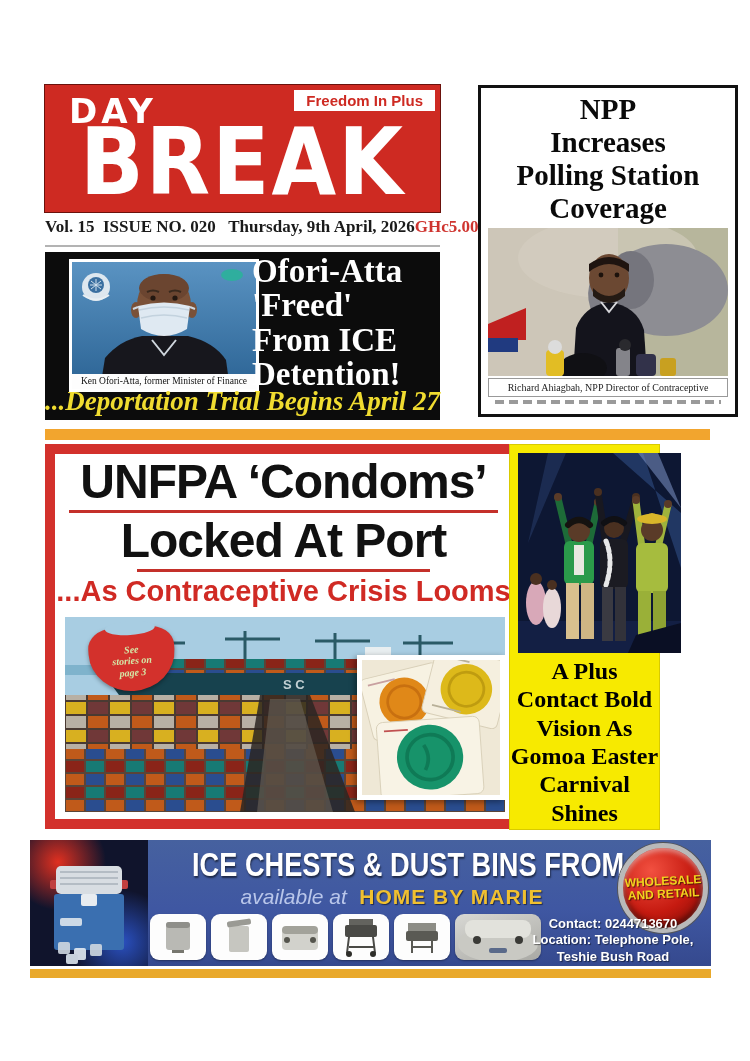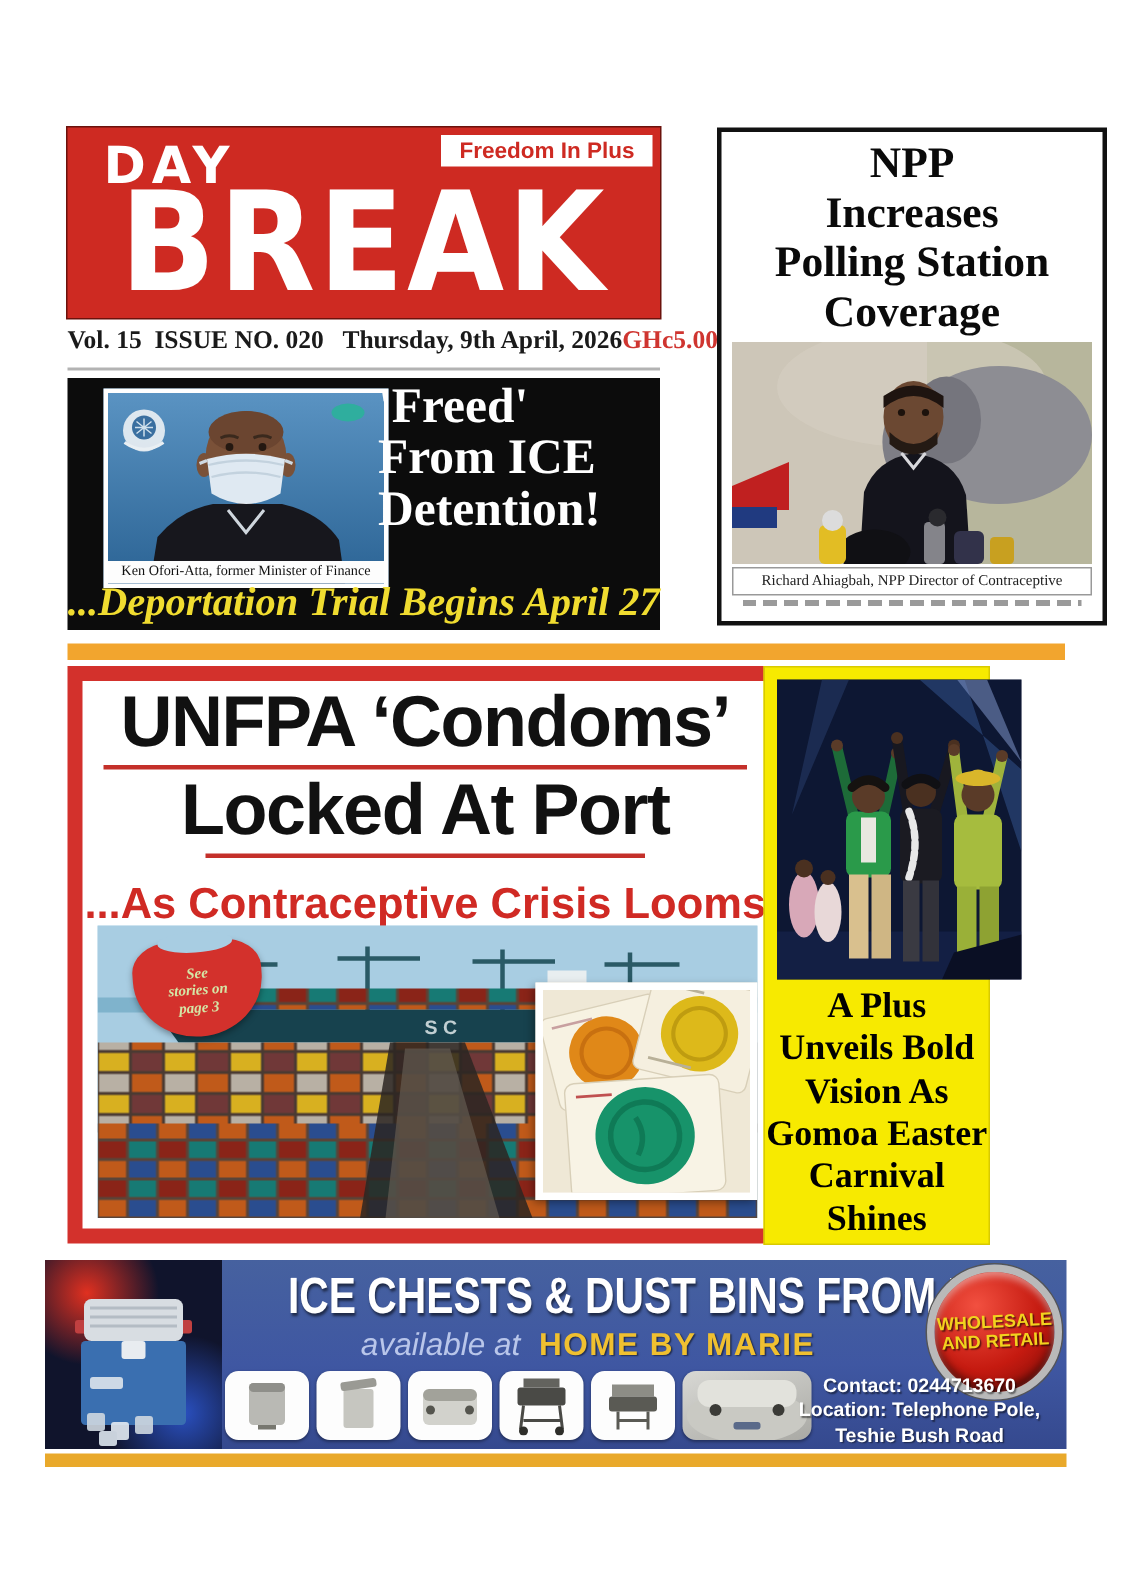--- a/index.html
+++ b/index.html
@@ -106,21 +106,21 @@
     text-align:center; color:#111;
     font-family:"Liberation Sans", sans-serif; font-weight:900;
     font-size:48px; line-height:1.02; letter-spacing:-1px; margin-top:4px;
   }
   .redline { height:3px; background:#c4302a; margin:3px auto 2px; }
   .redline.l1 { width:94%; }
   .redline.l2 { width:64%; }
   .unfpa-sub {
     text-align:center; color:#d02a24;
     font-family:"Liberation Sans", sans-serif; font-weight:800;
-    font-size:29px; margin-top:15px;
+    font-size:29px; margin-top:3px;
   }
   .port-photo {
     position:absolute; left:10px; top:163px; width:440px; height:195px;
     background:#a8cde2; overflow:hidden;
   }
   .port-photo > svg { display:block; width:100%; height:100%; }
   .see-badge {
     position:absolute; left:24px; top:10px; width:86px; height:64px;
     background:#d3312c;
     border-radius:26px 26px 44px 44px / 20px 20px 40px 40px;
@@ -253,20 +253,21 @@
         <circle cx="81" cy="36" r="2.6" fill="#241811"></circle>
         <circle cx="103" cy="36" r="2.6" fill="#241811"></circle>
         <path d="M75 30 q6 -3 12 0 M97 30 q6 -3 12 0" stroke="#3a291d" stroke-width="2" fill="none"></path>
         <path d="M66 44 Q92 37 118 44 L115 67 Q92 81 69 67 Z" fill="#dfe9f2"></path>
         <path d="M67 48 Q92 42 117 48 M69 56 Q92 50 115 56" stroke="#c3d2de" stroke-width="1.5" fill="none"></path>
         <path d="M66 45 L61 47 M118 45 L123 47" stroke="#cfd9e2" stroke-width="2"></path>
       </svg>
       <div class="ofori-caption">Ken Ofori-Atta, former Minister of Finance</div>
     </div>
     <div class="ofori-headline">
+      <div>Ofori-Atta</div>
       <div>'Freed'</div>
       <div>From ICE</div>
       <div>Detention!</div>
     </div>
     <div class="ofori-kicker">...Deportation Trial Begins April 27</div>
   </div>
 
   <div class="npp-box">
     <div class="npp-headline">
       <div>NPP</div>
@@ -424,21 +425,21 @@
           <ellipse cx="134" cy="66" rx="15" ry="5" fill="#d9b62a"></ellipse>
           <path d="M124 66 q10 -12 20 0" fill="#d9b62a"></path>
           <rect x="120" y="138" width="13" height="52" fill="#9ab038"></rect>
           <rect x="135" y="138" width="13" height="52" fill="#8ea232"></rect>
         </g>
         <path d="M118 182 L163 170 L163 200 L110 200 Z" fill="#0a0f24"></path>
       </svg>
     </div>
     <div class="aplus-headline">
       <div>A Plus</div>
-      <div>Unveils Bold</div>
+      <div>Contact Bold</div>
       <div>Vision As</div>
       <div>Gomoa Easter</div>
       <div>Carnival</div>
       <div>Shines</div>
     </div>
   </div>
 
   <div class="ad-banner">
     <div class="ad-cooler">
       <svg viewBox="0 0 118 126" preserveAspectRatio="none">

